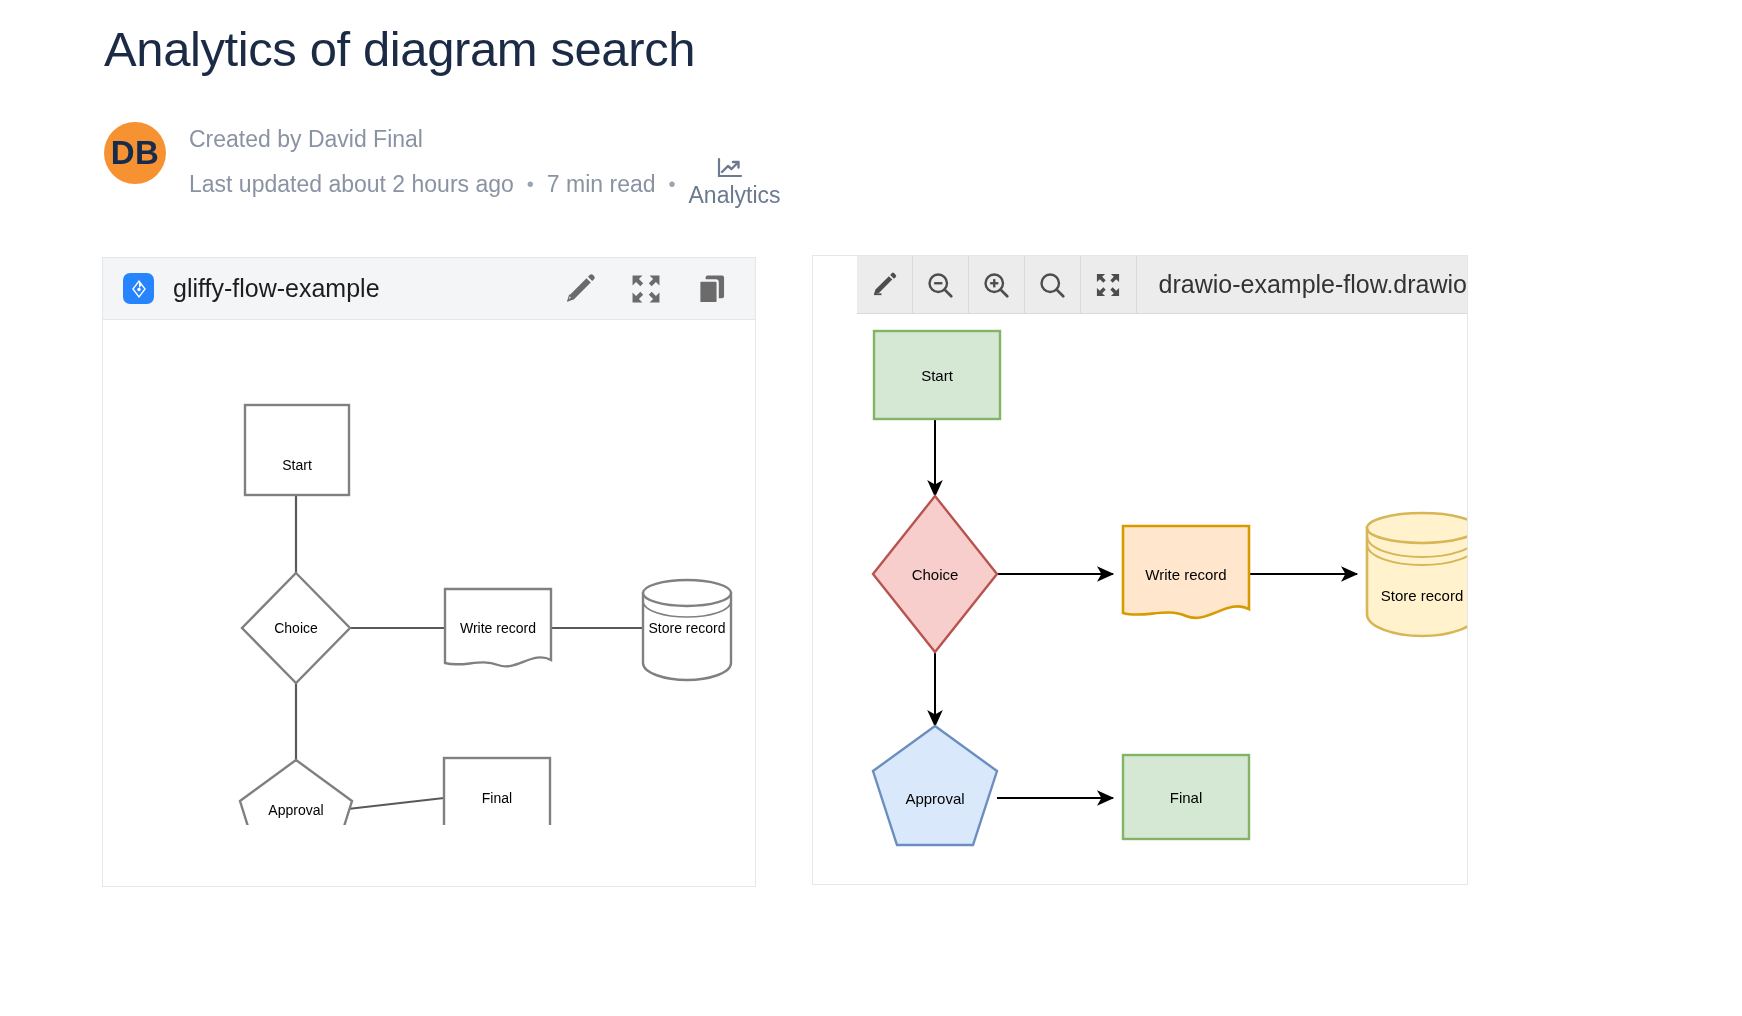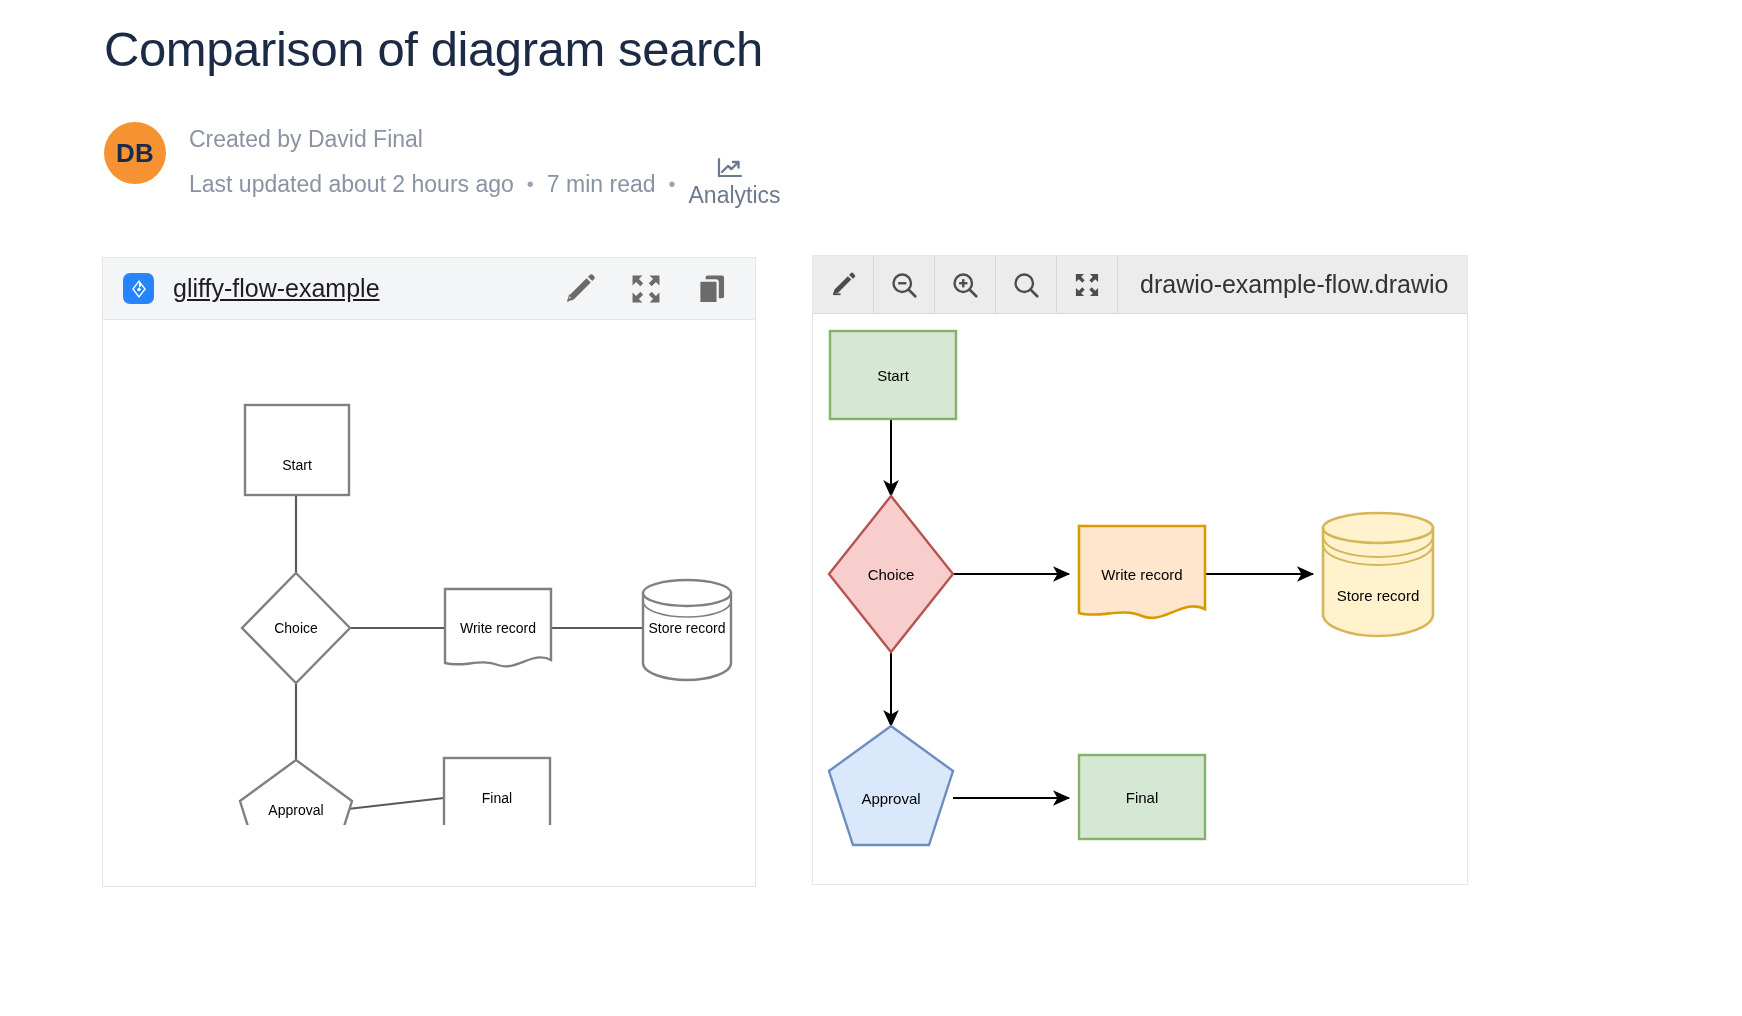--- a/index.html
+++ b/index.html
@@ -17,21 +17,21 @@
     position: absolute; left: 104px; top: 18px;
     font-size: 49px; line-height: 62px; font-weight: 400;
     color: #1c2b45; letter-spacing: -0.4px;
     white-space: nowrap;
   }
   .byline { position: absolute; left: 104px; top: 122px; display: flex; align-items: flex-start; }
   .avatar {
     width: 62px; height: 62px; border-radius: 50%;
     background: #f79232; color: #172b4d;
     display: flex; align-items: center; justify-content: center;
-    font-size: 26px; font-weight: 700; letter-spacing: 0.3px;
+    font-size: 33px; font-weight: 700; letter-spacing: 0.3px;
     flex: none;
   }
   .byline-text { margin-left: 23px; padding-top: 1px; }
   .byline-line1 {
     font-size: 23px; line-height: 32px; color: #8a93a3; white-space: nowrap;
   }
   .byline-line2 {
     font-size: 23px; line-height: 32px; color: #8a93a3;
     display: flex; align-items: center; white-space: nowrap; margin-top: 2px; justify-content: center;
   }
@@ -49,37 +49,37 @@
   .panel-left-head {
     height: 62px; background: #f4f5f7;
     border-bottom: 1px solid #e4e6ea;
     display: flex; align-items: center; padding: 0 20px;
   }
   .gliffy-icon {
     width: 31px; height: 31px; border-radius: 7px; background: #2684ff;
     display: flex; align-items: center; justify-content: center; flex: none;
   }
   .gliffy-title {
-    margin-left: 19px; font-size: 25px; color: #1d1d1f; white-space: nowrap; text-decoration: underline;
+    margin-left: 19px; font-size: 25px; color: #1d1d1f; white-space: nowrap;
   }
   .head-actions { margin-left: auto; display: flex; align-items: center; gap: 32px; padding-right: 6px; }
   .head-actions .act { display: flex; align-items: center; justify-content: center; cursor: pointer; }
 
   .canvas-left { position: relative; height: 505px; background: #fff; overflow: hidden; }
 
   .panel-left-foot {
     height: 62px; border-top: 1px solid #e4e6ea;
     display: flex; align-items: center; padding: 0 26px; background: #fff;
   }
   .like-text { margin-left: 26px; font-size: 24px; color: #202a3c; }
 
   .panel-right {
     position: absolute; left: 812px; top: 255px;
     width: 656px; height: 630px;
-    background: #ffffff; border: 1px solid #e4e6ea;
+    background: #ffffff; border: 1px solid #e4e6ea; padding-left: 44px;
   }
   .drawio-toolbar {
     height: 58px; background: #ececec; border-bottom: 1px solid #d9d9d9;
     display: flex; align-items: stretch;
   }
   .tb-btn {
     width: 61px; display: flex; align-items: center; justify-content: center;
     border-right: 1px solid #d9d9d9; cursor: pointer;
   }
   .drawio-name {
@@ -90,21 +90,21 @@
 
   svg { display: block; }
   .sh-label { font-family: "Liberation Sans", sans-serif; font-size: 14px; fill: #000; }
   .sh-label-r { font-family: "Liberation Sans", sans-serif; font-size: 15px; fill: #000; }
 </style>
 </head>
 <body>
 
 <div class="page">
 
-  <div class="page-title">Comparison of diagram search</div>
+  <div class="page-title">Analytics of diagram search</div>
 
   <div class="byline">
     <div class="avatar">DB</div>
     <div class="byline-text">
       <div class="byline-line1">Created by David Final</div>
       <div class="byline-line2">
         <span>Last updated about 2 hours ago</span>
         <span class="dot-sep">•</span>
         <span>7 min read</span>
         <span class="dot-sep">•</span>

